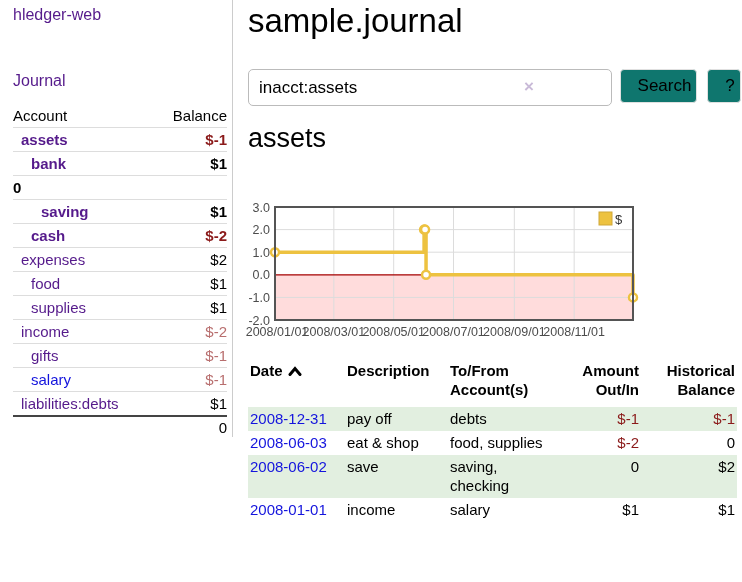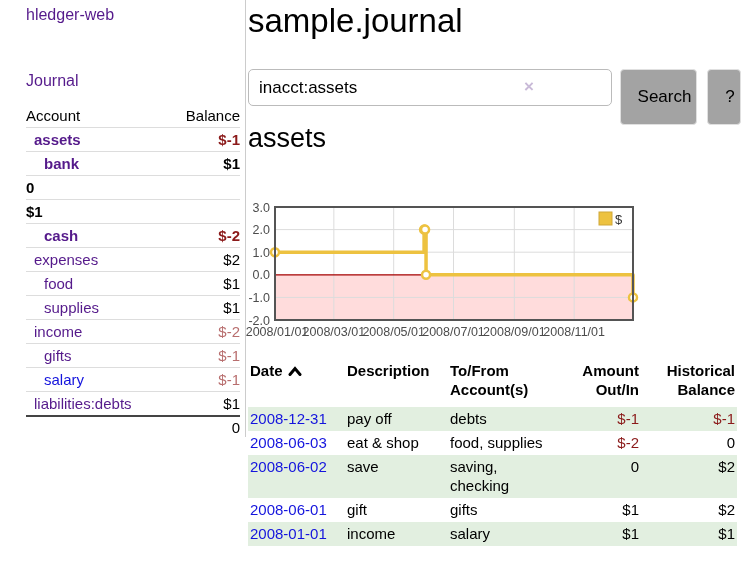--- a/index.html
+++ b/index.html
@@ -1,21 +1,21 @@
 <!DOCTYPE html>
 <html><head>
 <meta charset="utf-8">
 <style>
   * { margin:0; padding:0; box-sizing:border-box; }
   html,body { width:742px; height:582px; background:#fff; overflow:hidden;
               font-family:"Liberation Sans","DejaVu Sans",sans-serif; color:#000; }
   #app { position:relative; width:742px; height:582px; }
 
   
-  #sidebar { position:absolute; left:13px; top:0; width:233px; height:437px;
+  #sidebar { position:absolute; left:0; top:0; width:233px; height:437px;
              border-right:1px solid #ccc; }
   #brand { position:absolute; left:13px; top:6px; font-size:16px; color:#551a8b;
            text-decoration:none; cursor:pointer; }
   #nav-journal { position:absolute; left:13px; top:72px; font-size:16px; color:#551a8b;
                  text-decoration:none; cursor:pointer; }
   #accts { position:absolute; left:13px; top:104px; width:214px; font-size:15px; }
   .srow { display:flex; justify-content:space-between; align-items:baseline;
           height:24px; line-height:23px; border-bottom:1px solid #ddd; }
   .srow.head { border-bottom:1px solid #ddd; }
   .srow .an { white-space:nowrap; text-decoration:none; }
@@ -30,21 +30,21 @@
   #main { position:absolute; left:248px; top:0; width:494px; height:582px; }
   h1#title { position:absolute; left:0; top:2px; font-size:33px; font-weight:400;
              letter-spacing:0; }
   #searchbar { position:absolute; left:0; top:69px; height:38px; width:494px; }
   #search-box { position:absolute; left:0; top:0; width:296px; height:37px; }
   #search-input { width:364px; height:37px; border:1px solid #bbb; border-radius:5px;
                   font-size:17px; padding:0 28px 0 10px; color:#000; outline:none;
                   font-family:"Liberation Sans","DejaVu Sans",sans-serif; }
   #clear-x { position:absolute; right:10px; top:8px; font-size:17px; font-weight:bold;
              color:#c9bad8; cursor:pointer; line-height:20px; }
-  .btn { position:absolute; top:0; height:56px; background:#a3a3a3; border:1px solid #e0e0e0;
+  .btn { position:absolute; top:0; height:34px; background:#0f766e; border:1px solid #e0e0e0;
          border-radius:4px; font-size:17px; color:#000; cursor:pointer;
          font-family:"Liberation Sans","DejaVu Sans",sans-serif;padding-left:12px; }
   #search-btn { left:372px; width:77px; }
   #help-btn { left:459px; width:34px; }
   h2#acct-title { position:absolute; left:0; top:123px; font-size:27px; font-weight:400; }
   #hist-label { position:absolute; left:0; top:174px; font-size:15px; font-weight:bold; }
   #chart { position:absolute; left:-2px; top:199px; width:496px; height:146px; }
 
   
   #register { position:absolute; left:0; top:360px; width:489px; border-collapse:collapse;
@@ -76,20 +76,21 @@
             <span class="ab neg">$-1</span>
           </div>
           <div class="srow b">
             <a class="an purple" style="padding-left: 18px;">bank</a>
             <span class="ab ">$1</span>
           </div>
           <div class="srow b">
             <span class="ab ">0</span>
           </div>
           <div class="srow b">
+            <a class="an purple" style="padding-left: 28px;">saving</a>
             <span class="ab ">$1</span>
           </div>
           <div class="srow b">
             <a class="an purple" style="padding-left: 18px;">cash</a>
             <span class="ab neg">$-2</span>
           </div>
           <div class="srow">
             <a class="an purple" style="padding-left: 8px;">expenses</a>
             <span class="ab ">$2</span>
           </div>
@@ -206,27 +207,20 @@
             <td class="r ">0</td>
           </tr>
           <tr>
             <td><a class="datelink">2008-06-02</a></td>
             <td>save</td>
             <td>saving, checking</td>
             <td class="r ">0</td>
             <td class="r ">$2</td>
           </tr>
           <tr>
-            <td><a class="datelink">2008-06-01</a></td>
-            <td>gift</td>
-            <td>gifts</td>
-            <td class="r ">$1</td>
-            <td class="r ">$2</td>
-          </tr>
-          <tr>
             <td><a class="datelink">2008-01-01</a></td>
             <td>income</td>
             <td>salary</td>
             <td class="r ">$1</td>
             <td class="r ">$1</td>
           </tr>
         </tbody>
     </table>
   </main>
 </div>

